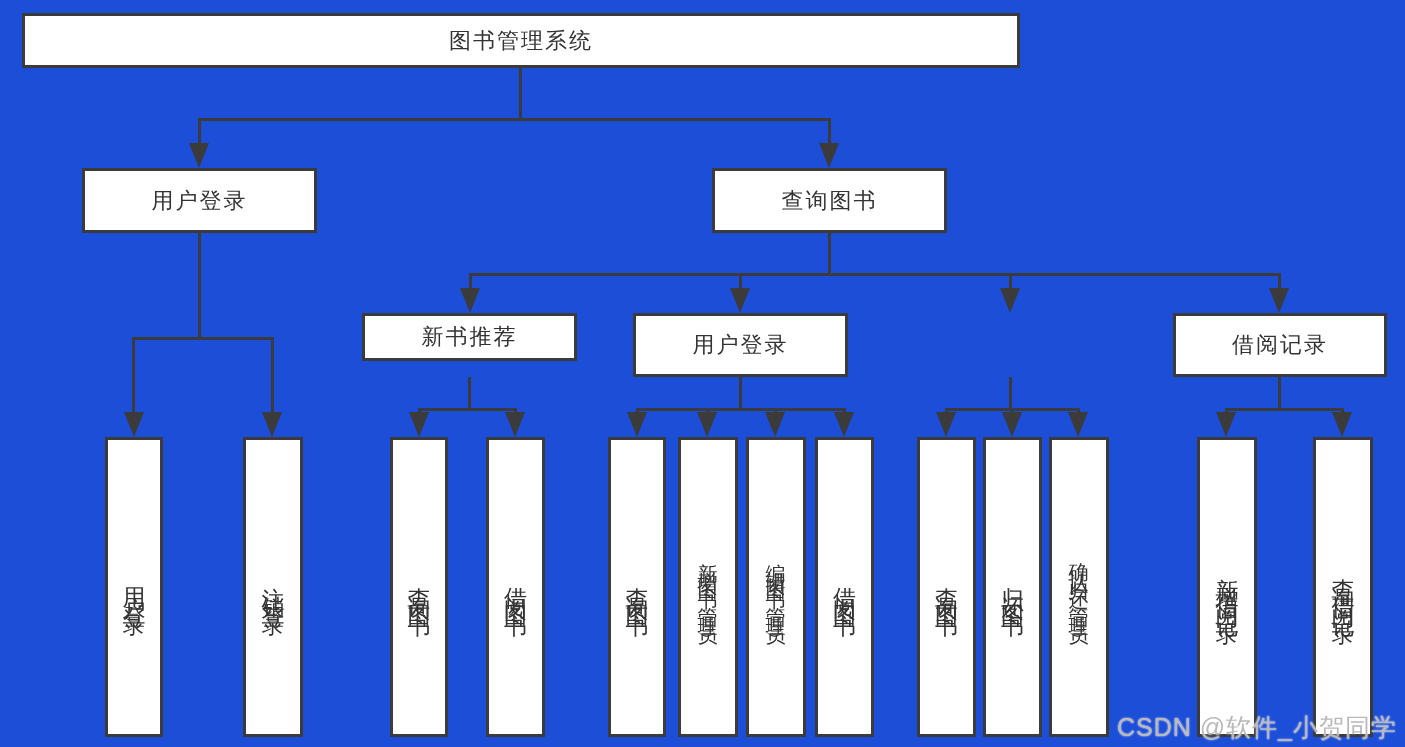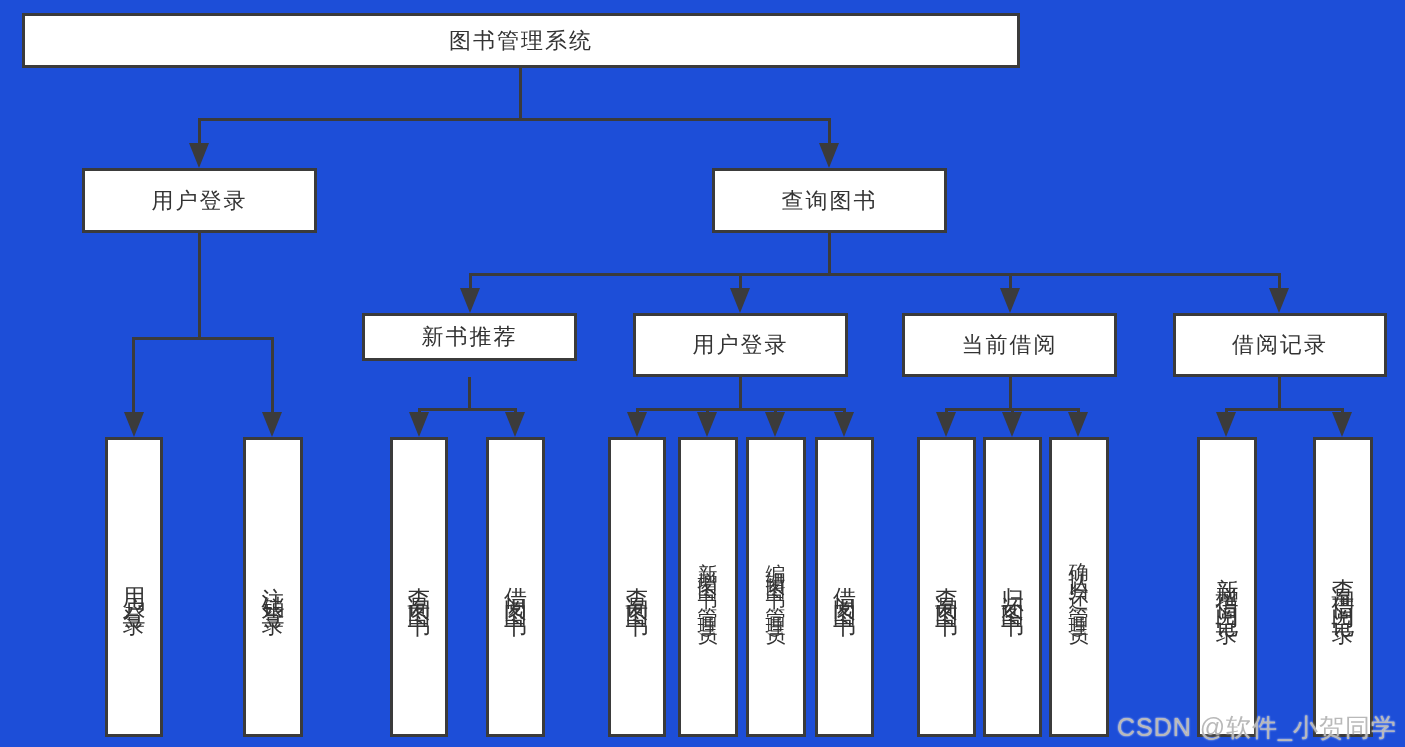--- a/index.html
+++ b/index.html
@@ -92,23 +92,20 @@
   <div class="arrow" style="left:1000px;top:288px;"></div>
   <div class="vline" style="left:1278px;top:273px;height:20px;"></div>
   <div class="arrow" style="left:1269px;top:288px;"></div>
 
   <div class="box" style="left:362px;top:313px;width:215px;height:48px;">
     <span>新书推荐</span>
   </div>
   <div class="box" style="left:633px;top:313px;width:215px;height:64px;">
     <span>用户登录</span>
   </div>
-  <div class="box" style="left:902px;top:313px;width:215px;height:64px;">
-    <span>当前借阅</span>
-  </div>
   <div class="box" style="left:1173px;top:313px;width:214px;height:64px;">
     <span>借阅记录</span>
   </div>
 
   <div class="vline" style="left:468px;top:377px;height:34px;"></div>
   <div class="hline" style="left:418px;top:408px;width:98px;"></div>
   <div class="vline" style="left:418px;top:408px;height:8px;"></div>
   <div class="arrow" style="left:409px;top:412px;"></div>
   <div class="vline" style="left:514px;top:408px;height:8px;"></div>
   <div class="arrow" style="left:505px;top:412px;"></div>

